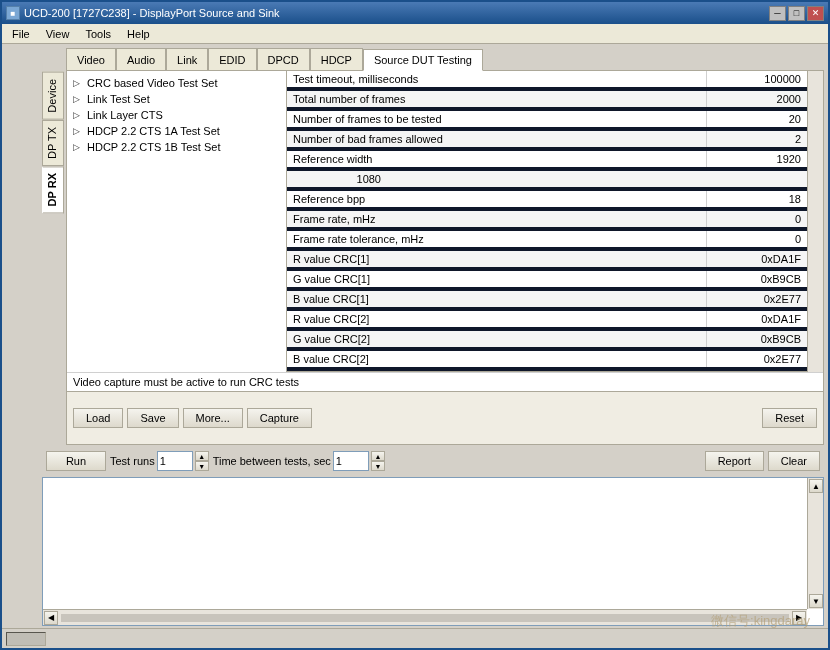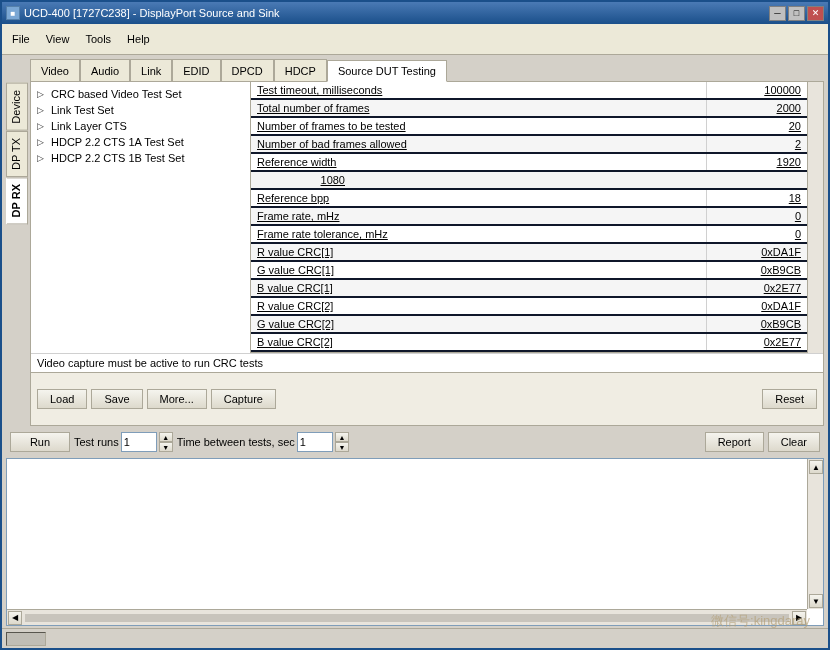--- a/index.html
+++ b/index.html
@@ -55,21 +55,21 @@
       display: flex;
       align-items: center;
       justify-content: center;
       cursor: pointer;
       color: #000;
     }
     .title-btn.close { background: #c05050; color: white; }
     
     .menu-bar {
       background: #ece9d8;
-      height: 31px;
+      height: 20px;
       display: flex;
       align-items: center;
       padding: 0 2px;
       border-bottom: 1px solid #aca899;
     }
     .menu-item {
       padding: 2px 8px;
       cursor: pointer;
       font-size: 11px;
       color: #000;
@@ -173,22 +173,21 @@
       display: flex;
       flex-direction: column;
     }
     .props-table {
       flex: 1;
       overflow-y: auto;
       border-bottom: 1px solid #aca899;
     }
     .prop-row {
       display: flex;
-      border-bottom: 2px solid #0f172a;
-      text-decoration: underline;
+      border-bottom: 4px solid #0f172a;
     }
     .prop-row:nth-child(even) { background: #f5f5f5; }
     .prop-name {
       flex: 1;
       padding: 2px 6px;
       border-right: 1px solid #d0d0d0;
       font-size: 11px;
       color: #000;
     }
     .prop-value {
@@ -309,37 +308,37 @@
 </head>
 <body>
 
 <div style="width:830px;height:650px;display:flex;flex-direction:column;border:2px solid #1a4f8a;overflow:hidden;">
 
   <div class="title-bar">
     <div class="title-bar-left">
       <div class="title-icon">
         <span>■</span>
       </div>
-      <span class="title-text">UCD-400 [1727C238] - DisplayPort Source and Sink</span>
+      <span class="title-text">UCD-200 [1727C238] - DisplayPort Source and Sink</span>
     </div>
     <div class="title-buttons">
       <div class="title-btn">─</div>
       <div class="title-btn">□</div>
       <div class="title-btn close">✕</div>
     </div>
   </div>
 
   <div class="menu-bar">
     <div class="menu-item">File</div>
     <div class="menu-item">View</div>
     <div class="menu-item">Tools</div>
     <div class="menu-item">Help</div>
   </div>
 
-  <div style="display:flex;flex:1;overflow:hidden;flex-direction:column;background:#d4d0c8;padding:4px 4px 2px 4px;gap:3px;">
+  <div style="display:flex;flex:1;overflow:hidden;flex-direction:column;background:#d4d0c8;padding:4px 4px 2px 4px;gap:3px;margin-left:36px;">
 
     <div style="display:flex;flex:0 0 360px;gap:2px;">
 
       <div class="vertical-tabs">
         <div class="vtab">Device</div>
         <div class="vtab">DP TX</div>
         <div class="vtab active">DP RX</div>
       </div>
 
       <div class="tab-area">

